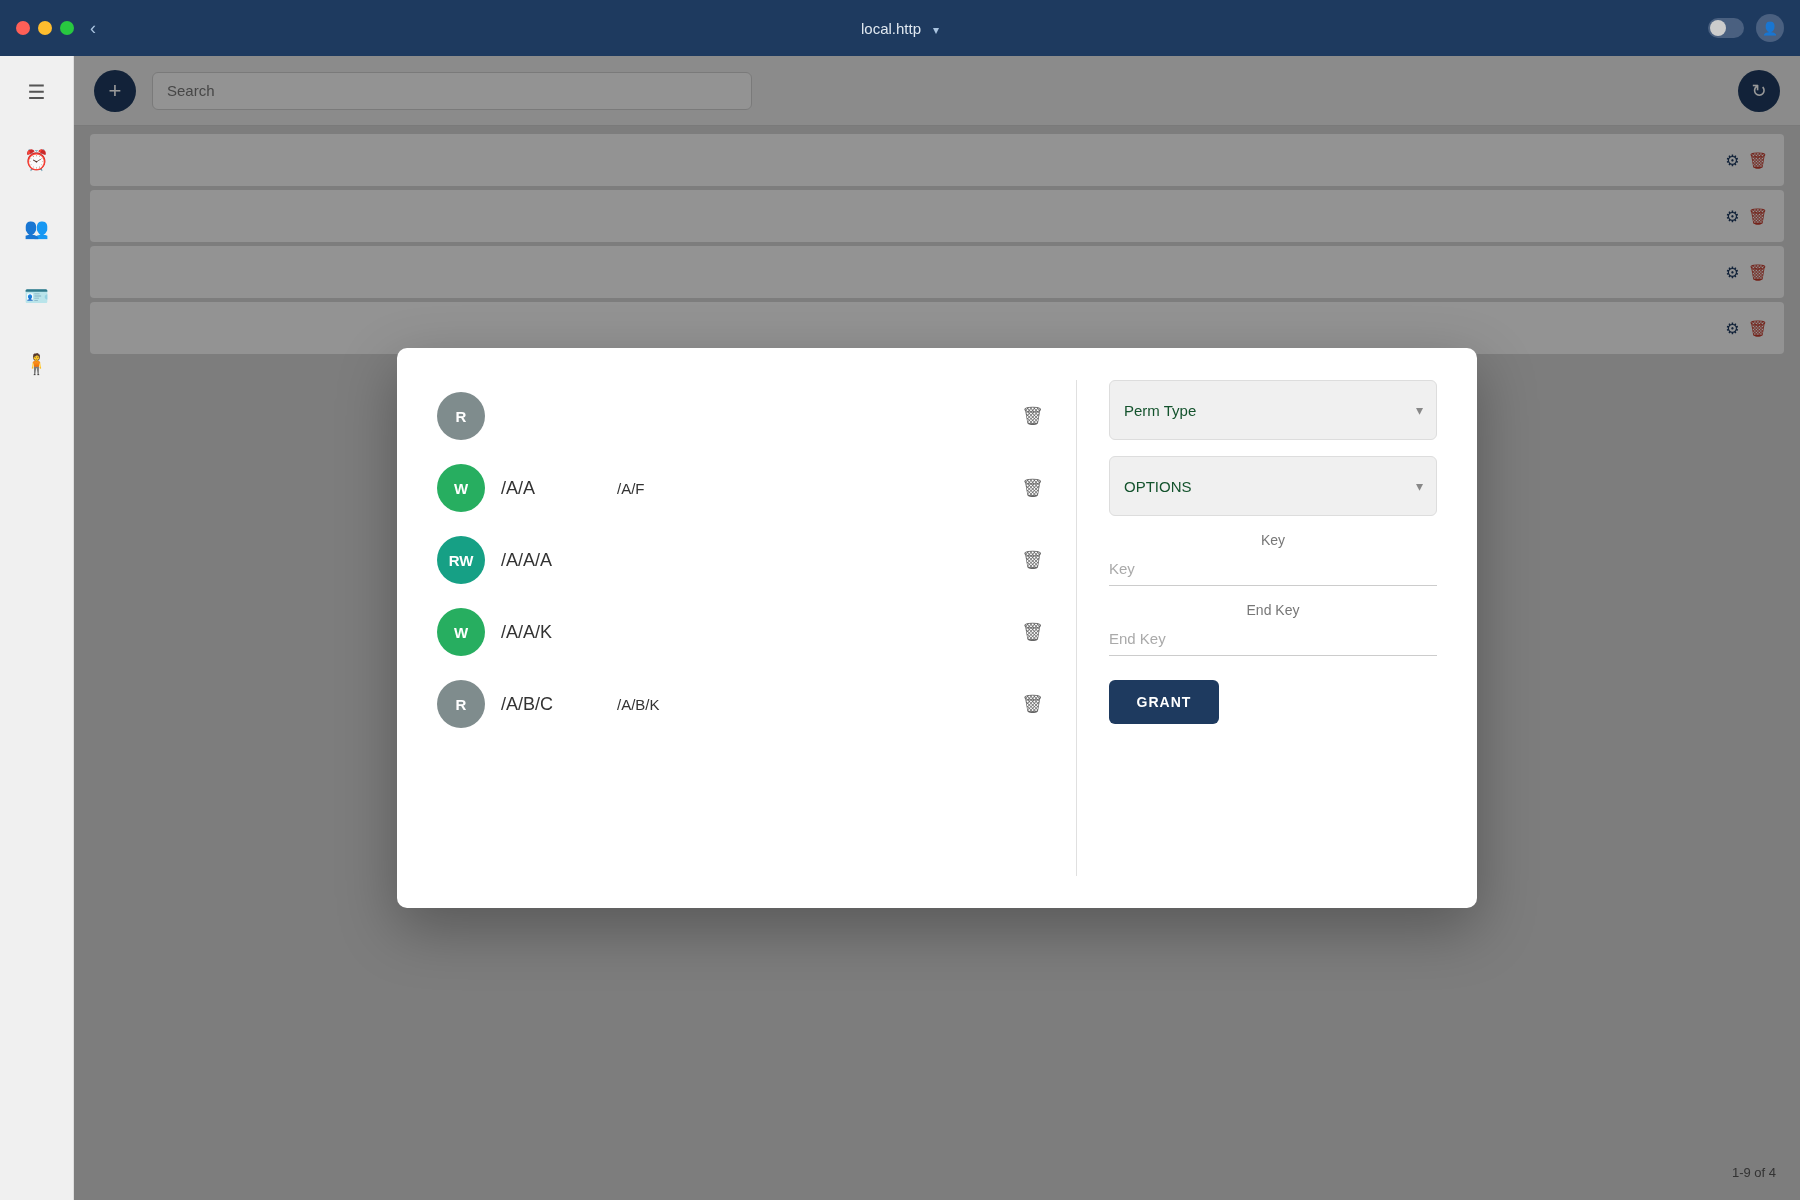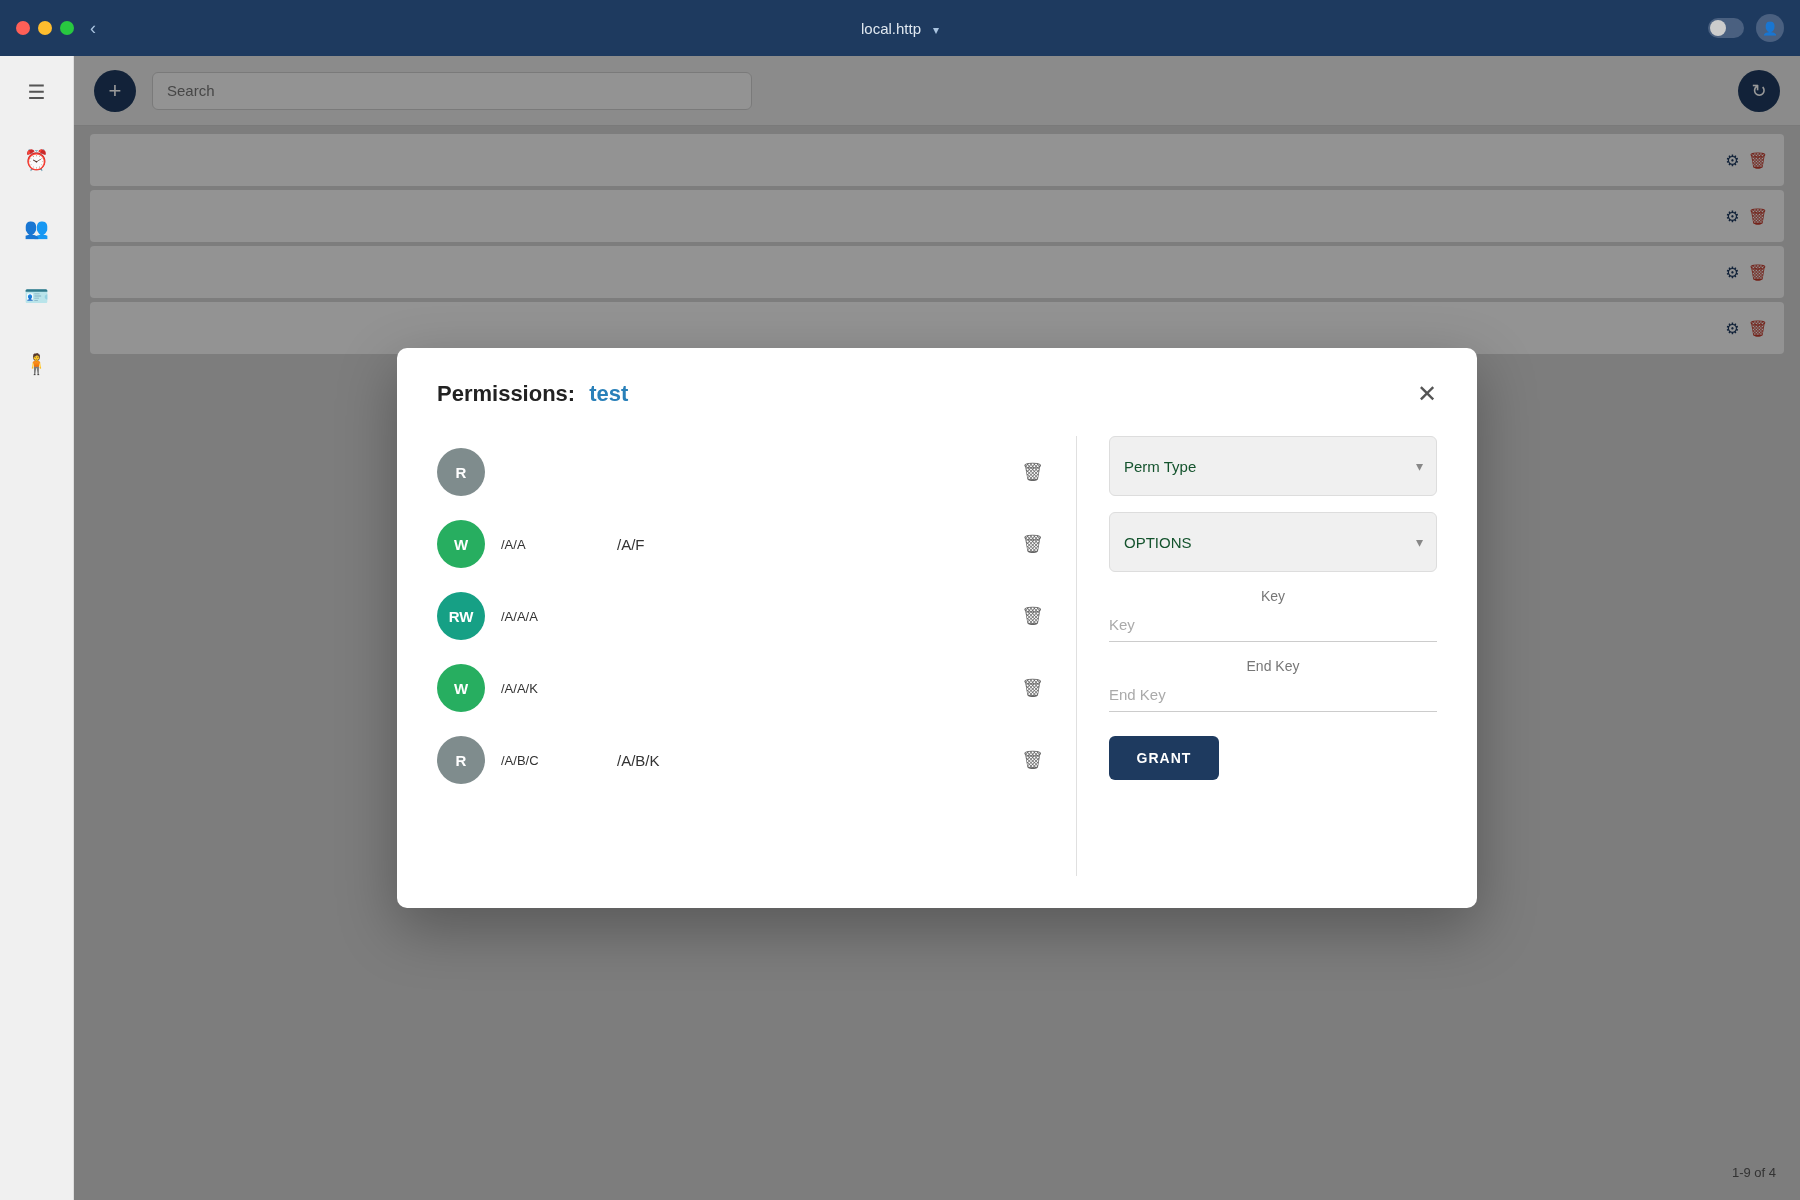--- a/index.html
+++ b/index.html
@@ -285,21 +285,21 @@
       display: flex; align-items: center; justify-content: center;
       font-size: 15px;
       font-weight: 600;
       color: #fff;
       flex-shrink: 0;
     }
     .perm-avatar.gray { background: #7f8c8d; }
     .perm-avatar.green { background: #27ae60; }
     .perm-avatar.teal { background: #16a085; }
     .perm-key {
-      font-size: 13px;
+      font-size: 18px;
       color: #333;
       min-width: 100px;
     }
     .perm-endkey {
       font-size: 15px;
       color: #333;
       min-width: 100px;
     }
     .perm-delete {
       margin-left: auto;
@@ -446,27 +446,20 @@
           <span class="icon-delete">🗑</span>
         </div>
       </div>
     </div>
 
     <div class="pagination">1-9 of 4</div>
 
     <div class="overlay">
       <div class="modal">
 
-        <div class="modal-header">
-          <h2 class="modal-title">
-            <span>Permissions:</span>
-            <span class="modal-title-accent">test</span>
-          </h2>
-          <button class="modal-close">✕</button>
-        </div>
 
         <div class="modal-body">
 
           <div class="perms-list">
 
             <div class="perm-item">
               <div class="perm-avatar gray">R</div>
               <span class="perm-key"></span>
               <span class="perm-endkey"></span>
               <button class="perm-delete">🗑</button>

